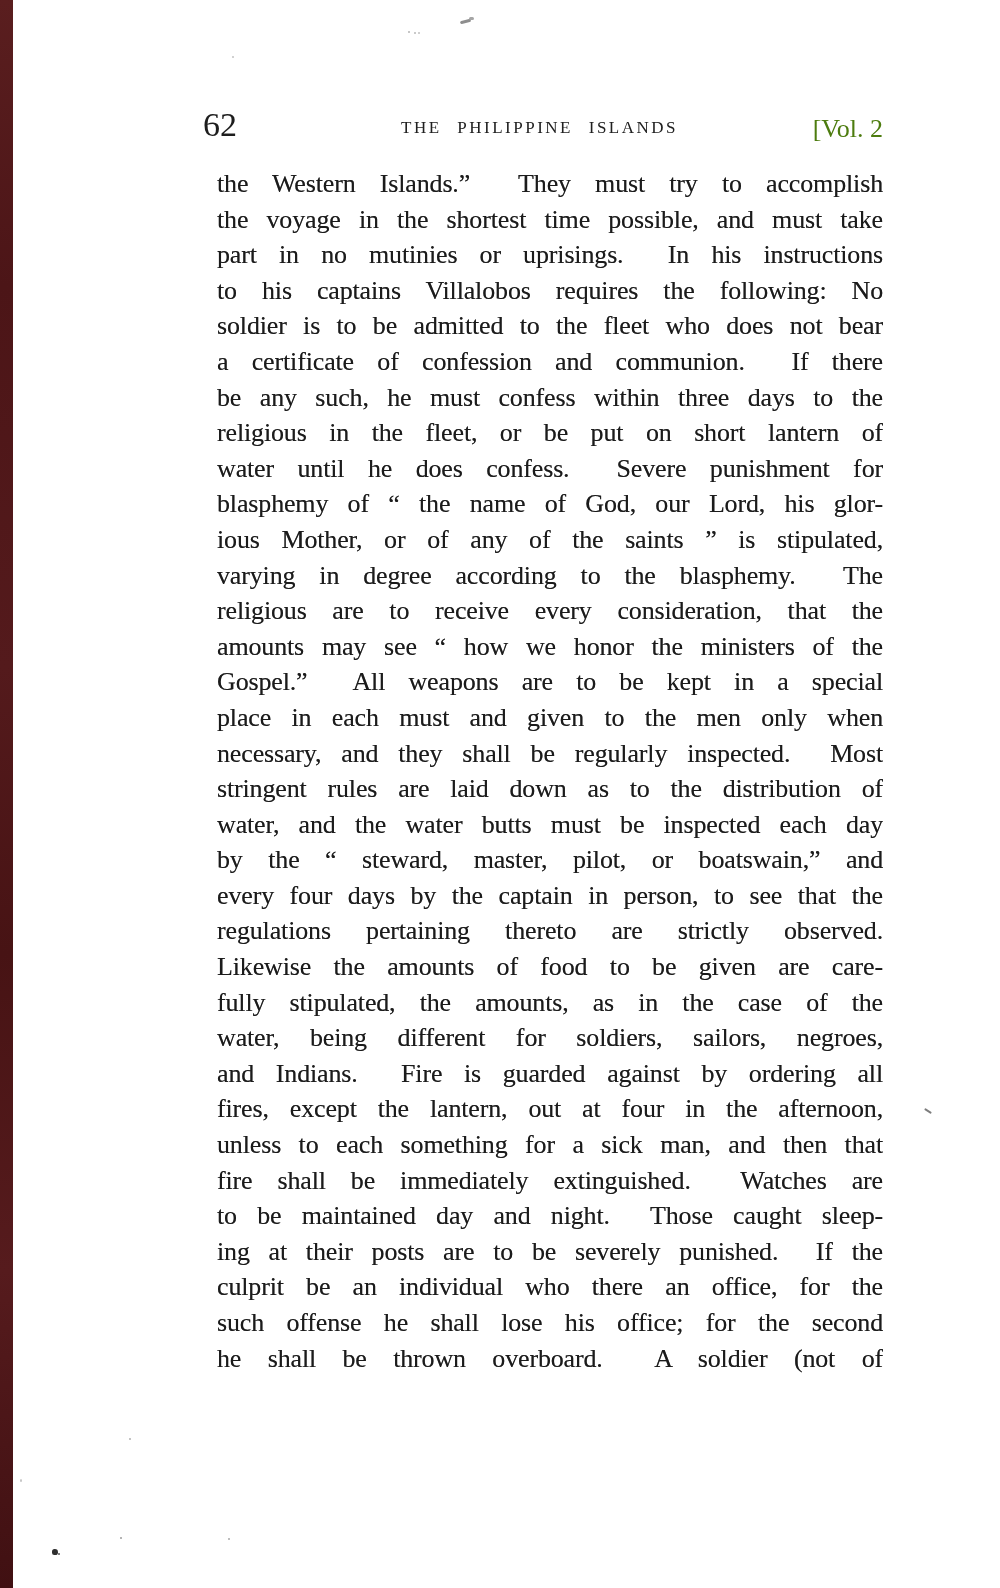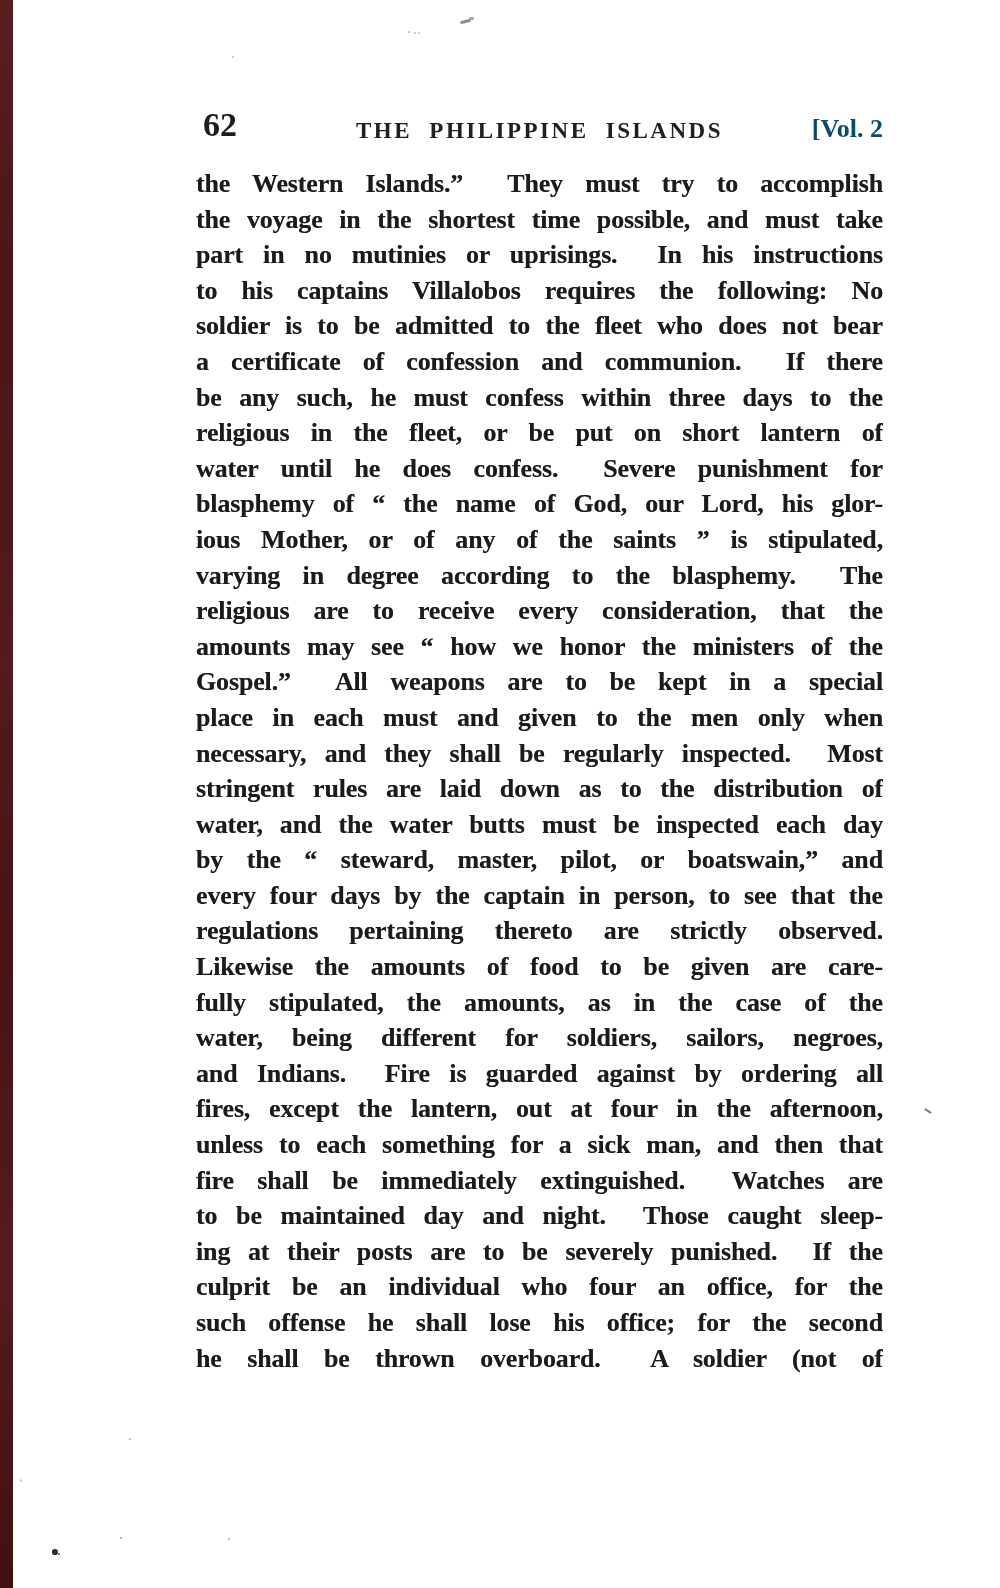--- a/index.html
+++ b/index.html
@@ -4,21 +4,20 @@
 <style>
   html, body { margin: 0; padding: 0; background: #ffffff; }
 
   .page {
     position: relative;
     width: 950px;
     height: 1588px;
     background: #ffffff;
     overflow: hidden;
     font-family: "Liberation Serif", "DejaVu Serif", serif;
-    font-weight: bold;
   }
 
   
   .binding-edge {
     position: absolute;
     left: 0; top: 0;
     width: 13px; height: 100%;
     background: linear-gradient(180deg,
       #5a1e1f 0%, #4c1517 18%, #541a1c 42%,
       #471314 60%, #561b1d 80%, #401012 100%);
@@ -29,45 +28,46 @@
     left: 196px; top: 100px;
     width: 687px; height: 48px;
   }
   .page-number {
     position: absolute; left: 7px; top: 8px;
     font-size: 34px; line-height: 1; color: #1d1d1d;
   }
   .running-title {
     position: absolute; left: 50%; top: 19px;
     transform: translateX(-50%);
-    font-size: 23px; line-height: 1;
+    font-size: 17px; line-height: 1;
     letter-spacing: 2.5px; word-spacing: 9px;
     white-space: nowrap; color: #202020;
   }
   .volume-label {
     position: absolute; right: 0; top: 16px;
     font-size: 26px; line-height: 1;
-    white-space: nowrap; color: #0c4a6e;
+    white-space: nowrap; color: #4d7c0f;
   }
 
   .body-text {
     position: absolute;
     left: 196px; top: 166px;
     width: 687px;
     font-size: 26px;
     line-height: 35.6px;
     letter-spacing: -0.15px;
     color: #1b1b1b;
     text-shadow: 0 0 0.5px rgba(20,20,20,0.55);
   }
   .text-line {
     height: 35.6px;
     overflow: hidden;
     text-align: justify;
     text-align-last: justify;
+    margin-left: 21px;
   }
 
   
   .artifact { position: absolute; }
   .a-squiggle { left: 460px; top: 20px; width: 11px; height: 3px;
     background: #8e8e8e; transform: rotate(-14deg); border-radius: 2px; }
   .a-squiggle2 { left: 469px; top: 17px; width: 5px; height: 3px;
     background: #a5a5a5; border-radius: 2px; }
   .a-dots1 { left: 408px; top: 31px; width: 2px; height: 2px; background: #b5b5b5; border-radius: 50%; }
   .a-dots2 { left: 414px; top: 32px; width: 2px; height: 2px; background: #b9b9b9; border-radius: 50%; }
@@ -121,21 +121,21 @@
     <div class="text-line">regulations pertaining thereto are strictly observed.</div>
     <div class="text-line">Likewise the amounts of food to be given are care-</div>
     <div class="text-line">fully stipulated, the amounts, as in the case of the</div>
     <div class="text-line">water, being different for soldiers, sailors, negroes,</div>
     <div class="text-line">and Indians.&nbsp; Fire is guarded against by ordering all</div>
     <div class="text-line">fires, except the lantern, out at four in the afternoon,</div>
     <div class="text-line">unless to each something for a sick man, and then that</div>
     <div class="text-line">fire shall be immediately extinguished.&nbsp; Watches are</div>
     <div class="text-line">to be maintained day and night.&nbsp; Those caught sleep-</div>
     <div class="text-line">ing at their posts are to be severely punished.&nbsp; If the</div>
-    <div class="text-line">culprit be an individual who four an office, for the</div>
+    <div class="text-line">culprit be an individual who there an office, for the</div>
     <div class="text-line">such offense he shall lose his office; for the second</div>
     <div class="text-line">he shall be thrown overboard.&nbsp; A soldier (not of</div>
   </div>
 
   <span class="artifact a-squiggle"></span>
   <span class="artifact a-squiggle2"></span>
   <span class="artifact a-dots1"></span>
   <span class="artifact a-dots2"></span>
   <span class="artifact a-dots3"></span>
   <span class="artifact a-dot-top"></span>

